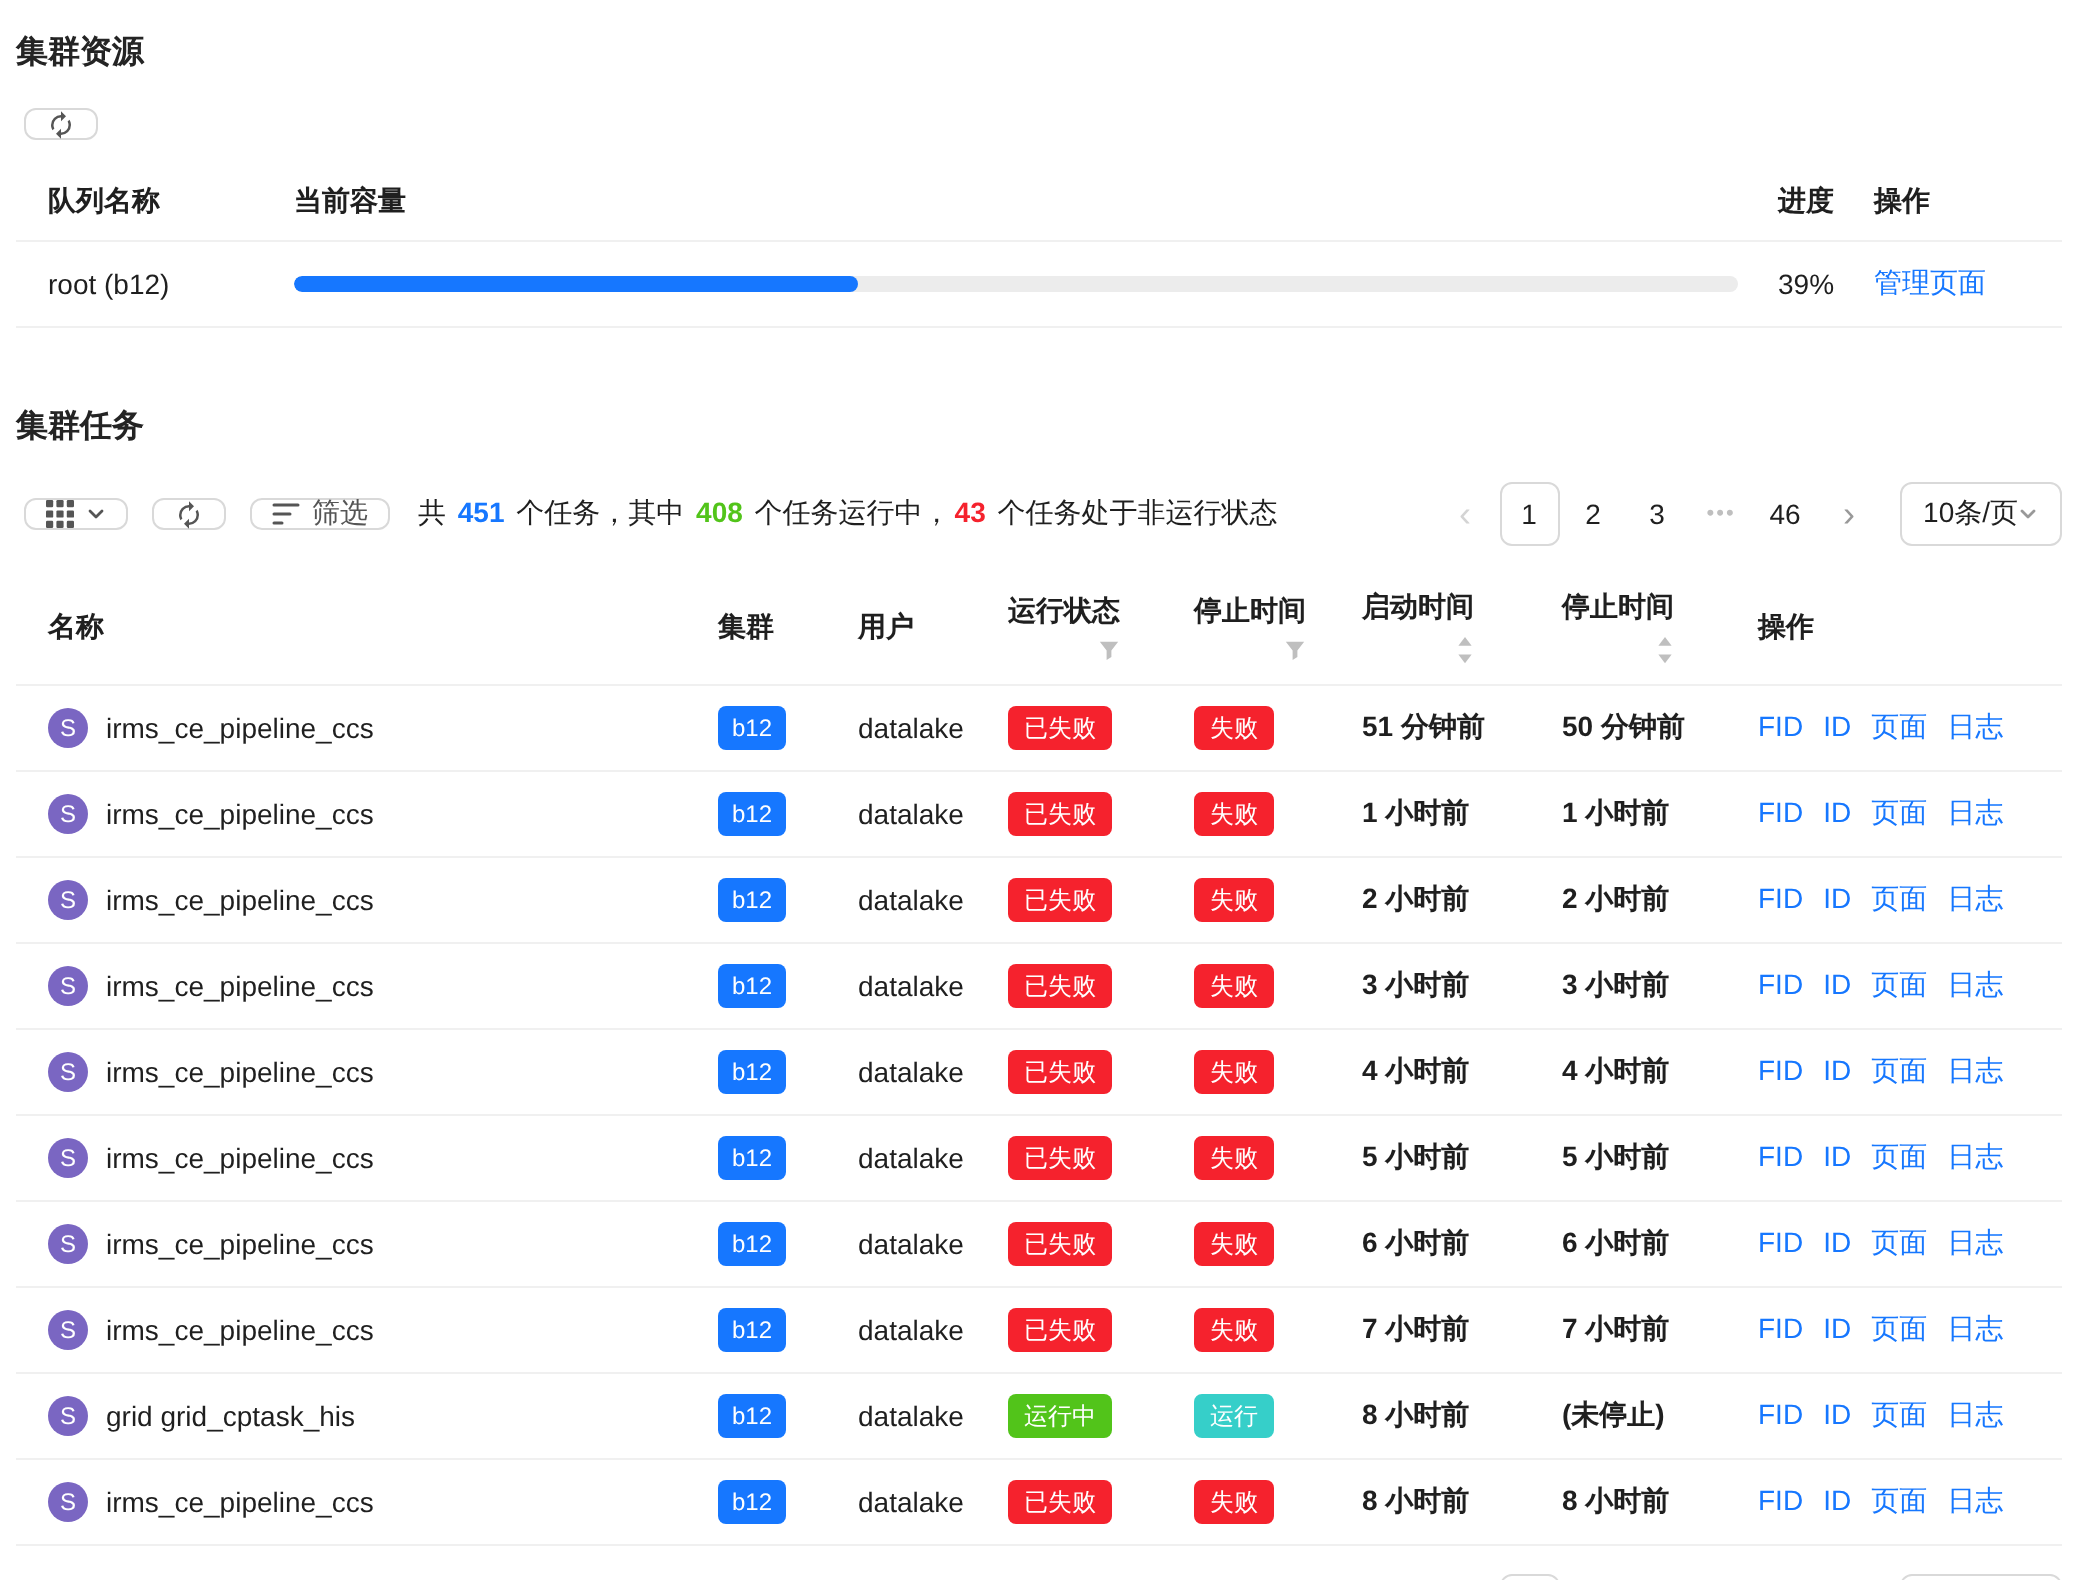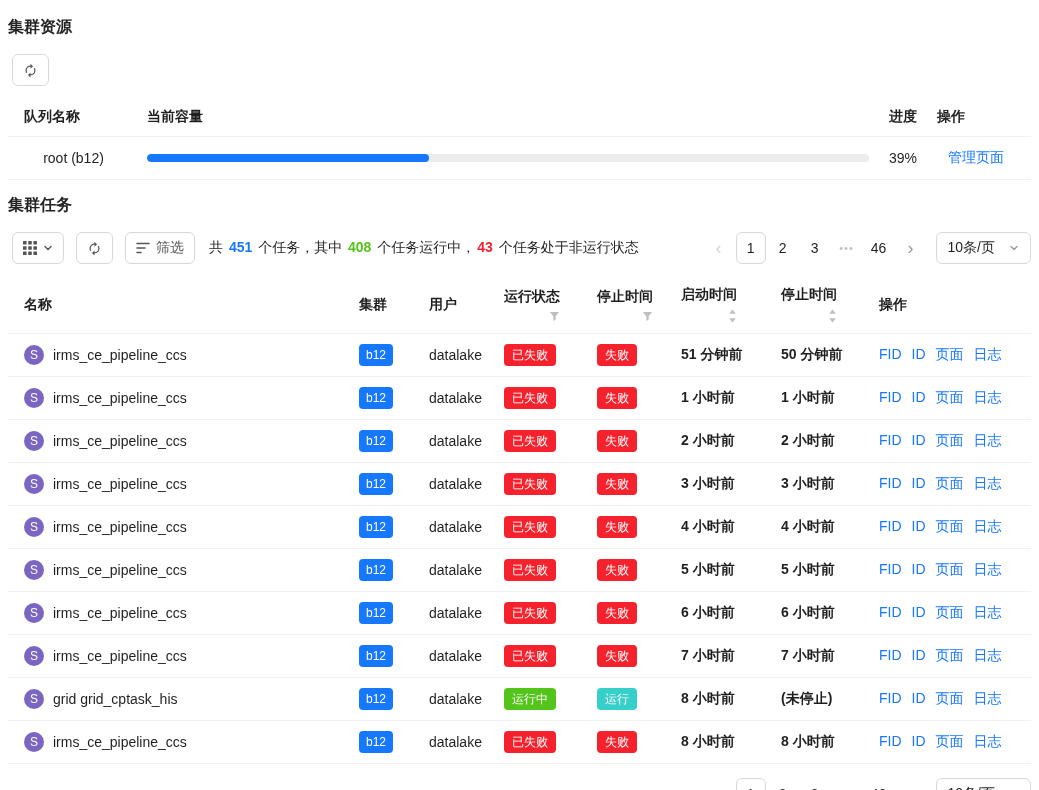--- a/index.html
+++ b/index.html
@@ -18,35 +18,35 @@
   *{box-sizing:border-box;margin:0;padding:0;}
   html,body{background:#fff;}
   body{
     width:1039px;height:790px;overflow:hidden;
     font-family:"Liberation Sans","DejaVu Sans",sans-serif;
     font-size:14px;color:var(--text);
   }
   .page{padding:8px;}
   .section-title{font-size:16px;font-weight:700;color:#242424;line-height:22px;margin:8px 0 16px;}
   .icon-btn{
-    height:32px;min-width:32px;border:1px solid var(--border);border-radius:6px;
+    height:16px;min-width:32px;border:1px solid var(--border);border-radius:6px;
     background:#fff;display:inline-flex;align-items:center;justify-content:center;
     gap:6px;padding:0 10px;cursor:pointer;color:var(--icon);font-size:14px;
   }
   .icon-btn .svg-icon{display:inline-flex;align-items:center;}
   .toolbar-row{display:flex;align-items:center;margin:0 0 12px 4px;gap:12px;}
   .mb{margin-bottom:12px;margin-left:4px;}
 
   table{width:100%;border-collapse:collapse;table-layout:fixed;}
   th{
     text-align:left;font-weight:600;font-size:14px;color:var(--text);
     padding:10px 16px;border-bottom:1px solid var(--row-border);white-space:nowrap;
   }
   td{padding:10px 16px;border-bottom:1px solid var(--row-border);white-space:nowrap;overflow:hidden;}
-  .res-table td{padding:12px 16px;text-align:center;}
+  .res-table td{padding:12px 16px;}
   .res-table .cap-cell{padding-left:8px;padding-right:4px;}
   .th-wrap{display:inline-flex;align-items:flex-end;gap:5px;flex-direction:column;}
   .filter-trigger,.sorter{display:inline-flex;align-items:center;color:var(--muted);cursor:pointer;}
 
   .progress{height:8px;border-radius:4px;background:#ececec;width:100%;overflow:hidden;}
   .progress-fill{height:8px;border-radius:4px;background:var(--primary);width:0;}
 
   .link{color:var(--link);text-decoration:none;cursor:pointer;}
   .actions .link{margin-right:10px;}
   .actions .link:last-child{margin-right:12px;}
@@ -79,21 +79,21 @@
   .page-item{
     min-width:30px;height:32px;display:inline-flex;align-items:center;justify-content:center;
     border-radius:6px;cursor:pointer;color:var(--text);font-size:14px;user-select:none;
   }
   .page-item.active{border:1px solid var(--border);background:#fff;}
   .page-chevron{color:#999;font-size:18px;line-height:1;}
   .page-chevron.disabled{color:#d4d4d4;cursor:default;}
   .page-item.ellipsis{color:var(--muted);letter-spacing:1px;font-size:11px;}
   .page-size-select{
     height:32px;border:1px solid var(--border);border-radius:6px;background:#fff;
-    display:inline-flex;align-items:center;gap:14px;padding:0 11px;cursor:pointer;
+    display:inline-flex;align-items:center;gap:0;padding:0 11px;cursor:pointer;
   }
   .page-size-select .caret{color:#999;display:inline-flex;}
   .bottom-pager{display:flex;justify-content:flex-end;align-items:center;gap:10px;margin-top:14px;}
 </style>
 </head>
 <body>
 
 <div class="page">
 
   
@@ -130,21 +130,21 @@
             <div class="progress-fill" style="width: 39%;"></div>
           </div>
         </td>
         <td>39%</td>
         <td><a class="link">管理页面</a></td>
       </tr>
     </tbody>
   </table>
 
   
-  <h2 class="section-title" style="margin-top:14px;">集群任务</h2>
+  <h2 class="section-title" style="margin-top:39px;">集群任务</h2>
 
   <div class="toolbar-row">
     <button class="icon-btn">
       <span class="svg-icon">
         <svg width="14" height="14" viewBox="0 0 14 14" fill="currentColor">
             <rect width="3.6" height="3.6" rx="0.6"></rect>
             <rect x="5.2" width="3.6" height="3.6" rx="0.6"></rect>
             <rect x="10.4" width="3.6" height="3.6" rx="0.6"></rect>
             <rect y="5.2" width="3.6" height="3.6" rx="0.6"></rect>
             <rect x="5.2" y="5.2" width="3.6" height="3.6" rx="0.6"></rect>

